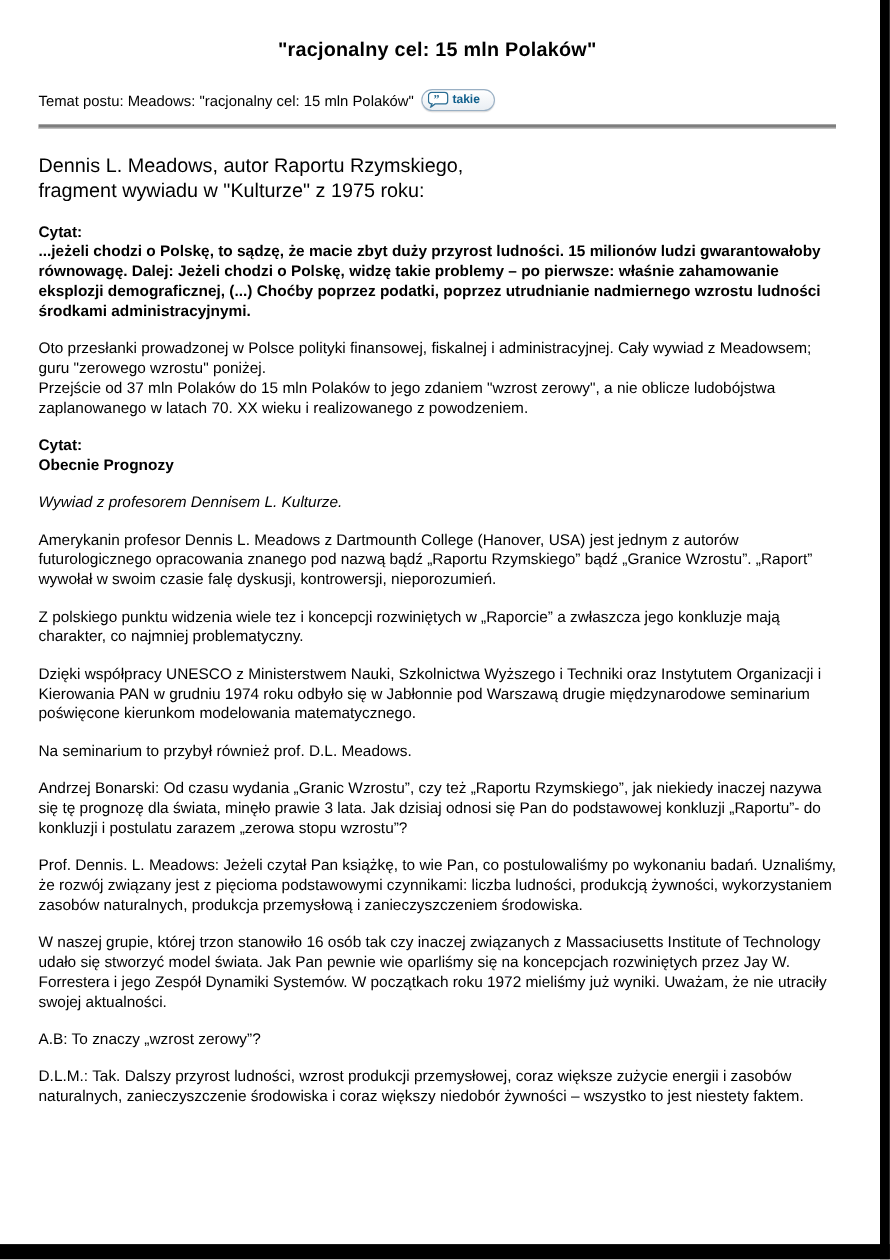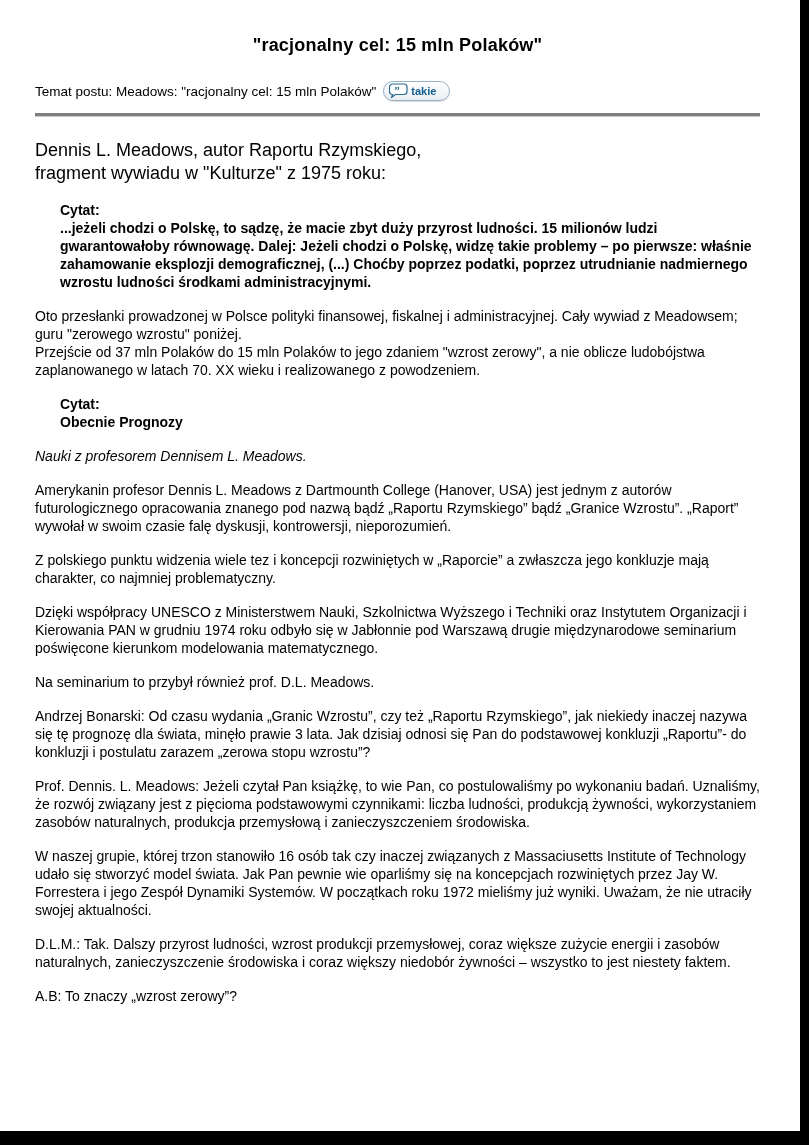--- a/index.html
+++ b/index.html
@@ -28,21 +28,21 @@
     font-family:"Liberation Sans",sans-serif;
   }
   .quote-btn svg{display:block;}
   .rule{
     margin:12px 0 0 0;border:none;height:3px;width:725px;
     background:var(--rule);border-bottom:1px solid #cccccc;
   }
   .post-intro{margin-top:22px;font-size:18px;line-height:23px;}
   .post-body{font-size:14px;line-height:18px;}
   .block{margin-top:16px;}
-  .b{font-weight:bold;margin-left:25px;}
+  .b{font-weight:bold;}
   .lead-italic{font-style:italic;}
   .post-body p{margin:16px 0 0 0;}
 </style>
 </head>
 <body>
 
 <div class="page">
 
   <div class="page-title">"racjonalny cel: 15 mln Polaków"</div>
 
@@ -76,29 +76,29 @@
     <div class="block">
       <div>Oto przesłanki prowadzonej w Polsce polityki finansowej, fiskalnej i administracyjnej. Cały wywiad z Meadowsem; guru "zerowego wzrostu" poniżej.</div>
       <div>Przejście od 37 mln Polaków do 15 mln Polaków to jego zdaniem "wzrost zerowy", a nie oblicze ludobójstwa zaplanowanego w latach 70. XX wieku i realizowanego z powodzeniem.</div>
     </div>
 
     <div class="block">
       <div class="b">Cytat:</div>
       <div class="b">Obecnie Prognozy</div>
     </div>
 
-    <p class="lead-italic">Nauki z profesorem Dennisem L. Meadows.</p>
+    <p class="lead-italic">Wywiad z profesorem Dennisem L. Kulturze.</p>
 
     <p>Amerykanin profesor Dennis L. Meadows z Dartmounth College (Hanover, USA) jest jednym z autorów futurologicznego opracowania znanego pod nazwą bądź „Raportu Rzymskiego” bądź „Granice Wzrostu”. „Raport” wywołał w swoim czasie falę dyskusji, kontrowersji, nieporozumień.</p>
     <p>Z polskiego punktu widzenia wiele tez i koncepcji rozwiniętych w „Raporcie” a zwłaszcza jego konkluzje mają charakter, co najmniej problematyczny.</p>
     <p>Dzięki współpracy UNESCO z Ministerstwem Nauki, Szkolnictwa Wyższego i Techniki oraz Instytutem Organizacji i Kierowania PAN w grudniu 1974 roku odbyło się w Jabłonnie pod Warszawą drugie międzynarodowe seminarium poświęcone kierunkom modelowania matematycznego.</p>
     <p>Na seminarium to przybył również prof. D.L. Meadows.</p>
     <p>Andrzej Bonarski: Od czasu wydania „Granic Wzrostu”, czy też „Raportu Rzymskiego”, jak niekiedy inaczej nazywa się tę prognozę dla świata, minęło prawie 3 lata. Jak dzisiaj odnosi się Pan do podstawowej konkluzji „Raportu”- do konkluzji i postulatu zarazem „zerowa stopu wzrostu”?</p>
     <p>Prof. Dennis. L. Meadows: Jeżeli czytał Pan książkę, to wie Pan, co postulowaliśmy po wykonaniu badań. Uznaliśmy, że rozwój związany jest z pięcioma podstawowymi czynnikami: liczba ludności, produkcją żywności, wykorzystaniem zasobów naturalnych, produkcja przemysłową i zanieczyszczeniem środowiska.</p>
     <p>W naszej grupie, której trzon stanowiło 16 osób tak czy inaczej związanych z Massaciusetts Institute of Technology udało się stworzyć model świata. Jak Pan pewnie wie oparliśmy się na koncepcjach rozwiniętych przez Jay W. Forrestera i jego Zespół Dynamiki Systemów. W początkach roku 1972 mieliśmy już wyniki. Uważam, że nie utraciły swojej aktualności.</p>
+    <p>A.B: To znaczy „wzrost zerowy”?</p>
     <p>D.L.M.: Tak. Dalszy przyrost ludności, wzrost produkcji przemysłowej, coraz większe zużycie energii i zasobów naturalnych, zanieczyszczenie środowiska i coraz większy niedobór żywności – wszystko to jest niestety faktem.</p>
-    <p>A.B: To znaczy „wzrost zerowy”?</p>
 
   </div>
 </div>
 
 <div class="frame-right"></div>
 <div class="frame-bottom"></div>
 
 </body></html>

